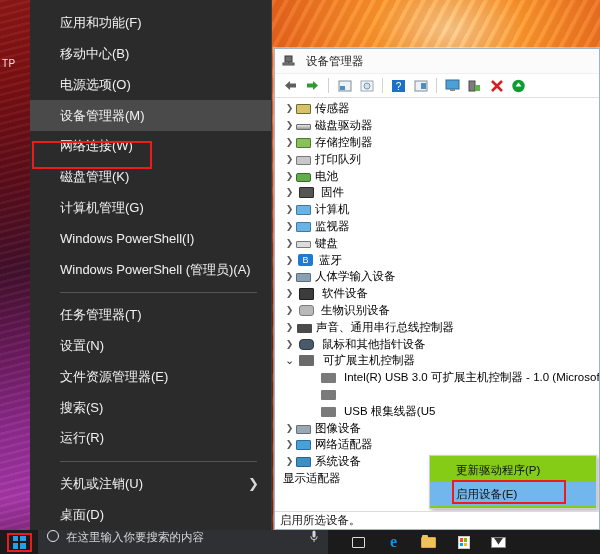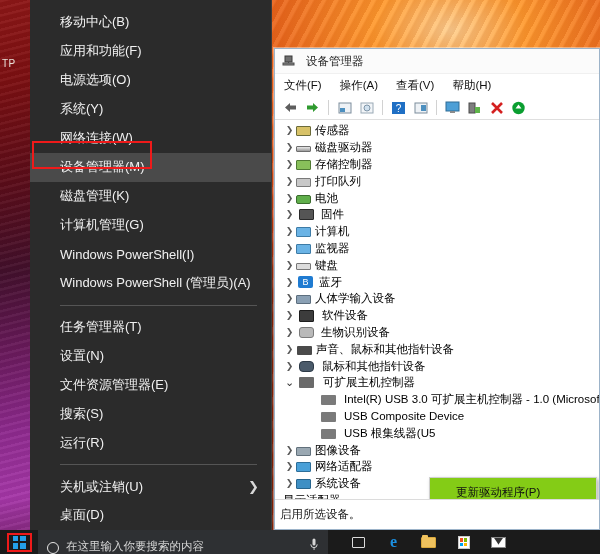--- a/index.html
+++ b/index.html
@@ -144,40 +144,40 @@
     position: absolute; left: 428px; top: 405px; width: 168px;
     background: #84cc16; border: 1px solid #cfcfcf;
     box-shadow: 2px 2px 4px rgba(0,0,0,.28);
     padding: 2px 0; font-size: 11.5px; z-index: 20;
   }
   .ctx-item { height: 24px; display:flex; align-items:center; padding-left: 26px; color:#111; white-space:nowrap; }
   .ctx-item.sel { background: #71b7ed; }
   #redbox-enable { position:absolute; left:22px; top:24px; width:114px; height:24px; border:2px solid #ef1a1a; z-index:21; }
 
   #dm-status {
-    height: 30px; border-top: 1px solid #dcdcdc; background: #fff;
+    height: 18px; border-top: 1px solid #dcdcdc; background: #fff;
     display: flex; align-items: center; padding-left: 5px;
     font-size: 11.5px; color: #111;
   }
 
   
   #taskbar {
     position: absolute; left: 0; bottom: 0; width: 600px; height: 24px;
     background: #1b1b1b; display: flex; align-items: center;
   }
   #start-btn {
     width: 38px; height: 24px; display:flex; align-items:center; justify-content:center;
     position: relative;
   }
   .winlogo { width:13px; height:13px; display:grid; grid-template-columns:1fr 1fr; grid-template-rows:1fr 1fr; gap:1.5px; }
   .winlogo i { background:#23a0e8; display:block; }
   #redbox-start { position:absolute; left:7px; top:3px; width:25px; height:19px; border:2px solid #ef1a1a; }
   #searchbox {
     width: 290px; height: 24px; background: #2e3033;
-    display: flex; align-items: flex-end; gap: 7px; padding-left: 9px;
+    display: flex; align-items: flex-start; gap: 7px; padding-left: 9px;
     color: #d6d6d6; font-size: 11.5px;
   }
   .cortana { width:12px; height:12px; border:1.6px solid #e6e6e6; border-radius:50%; flex:0 0 12px; }
   .mic { margin-left: auto; margin-right: 10px; color:#cfcfcf; font-size:12px; }
   #tb-icons { display:flex; align-items:center; gap:18px; margin-left: 22px; }
   .tbi { width:17px; height:15px; display:flex; align-items:center; justify-content:center; }
   .tv-box { width:13px; height:11px; border:1.4px solid #dcdcdc; border-radius:1px; }
   .edge-e { color:#1b8fe0; font-size:16px; font-weight:bold; font-family:"Liberation Serif", serif; line-height:1; }
   .folder { width:15px; height:11px; background:#f0c25e; border:1px solid #d9a83c; border-radius:1px; position:relative;}
   .folder::before { content:""; position:absolute; left:0; top:-3px; width:6px; height:3px; background:#f0c25e; border-radius:1px 1px 0 0;}
@@ -191,36 +191,33 @@
 </head>
 <body>
 
 <div id="screen">
   <div id="wall-left"></div>
   <div id="wall-right-tex"></div>
   <div class="tp-label">TP</div>
 
   <div id="winx">
     <div class="winx-item">
+        <span>应用和功能(F)</span>
+      </div>
+    <div class="winx-item">
         <span>移动中心(B)</span>
       </div>
     <div class="winx-item">
-        <span>应用和功能(F)</span>
-      </div>
-    <div class="winx-item">
         <span>电源选项(O)</span>
-      </div>
-    <div class="winx-item">
-        <span>系统(Y)</span>
-      </div>
-    <div class="winx-item">
-        <span>网络连接(W)</span>
       </div>
     <div class="winx-item hl">
         <span>设备管理器(M)</span>
+      </div>
+    <div class="winx-item">
+        <span>网络连接(W)</span>
       </div>
     <div class="winx-item">
         <span>磁盘管理(K)</span>
       </div>
     <div class="winx-item">
         <span>计算机管理(G)</span>
       </div>
     <div class="winx-item">
         <span>Windows PowerShell(I)</span>
       </div>
@@ -260,26 +257,20 @@
       <span class="ico" style="width:13px;height:12px;">
         <svg width="13" height="12" viewBox="0 0 13 12">
             <rect x="3" y="1" width="7" height="6" fill="#6f6f6f" stroke="#3a3a3a"></rect>
             <rect x="1" y="8" width="11" height="2" fill="#8a8a8a" stroke="#4a4a4a"></rect>
             <rect x="6" y="7" width="1" height="1" fill="#4a4a4a"></rect>
           </svg>
       </span>
       <span class="t">设备管理器</span>
     </div>
 
-    <div id="dm-menu">
-      <span>文件(F)</span>
-      <span>操作(A)</span>
-      <span>查看(V)</span>
-      <span>帮助(H)</span>
-    </div>
 
     <div id="dm-toolbar">
       <span class="tb">
           <svg width="15" height="13" viewBox="0 0 15 13">
             <path d="M7 2 L2 6.5 L7 11 L7 8.5 L13 8.5 L13 4.5 L7 4.5 Z" fill="#5e5e5e"></path>
           </svg>
         </span>
       <span class="tb">
           <svg width="15" height="13" viewBox="0 0 15 13">
             <path d="M8 2 L13 6.5 L8 11 L8 8.5 L2 8.5 L2 4.5 L8 4.5 Z" fill="#2f9a2f"></path>
@@ -401,41 +392,40 @@
             <span class="lbl">软件设备</span>
           </div>
           <div class="row lvl1" style="position: relative;">
             <span class="arrow">❯</span>
             <span class="ico i-bio"></span>
             <span class="lbl">生物识别设备</span>
           </div>
           <div class="row lvl1" style="position: relative;">
             <span class="arrow">❯</span>
             <span class="ico i-snd"></span>
-            <span class="lbl">声音、鼠标和其他指针设备</span>
+            <span class="lbl">声音、通用串行总线控制器</span>
           </div>
           <div class="row lvl1" style="position: relative;">
             <span class="arrow">❯</span>
             <span class="ico i-mouse"></span>
             <span class="lbl">鼠标和其他指针设备</span>
           </div>
           <div class="row lvl1" style="position: relative;">
             <span class="arrow open" style="font-size: 11px;">⌄</span>
             <span class="ico i-usb"></span>
             <span class="lbl">可扩展主机控制器</span>
           </div>
           <div class="row lvl2" style="position: relative;">
             <span class="arrow"></span>
             <span class="ico i-usbdev"></span>
             <span class="lbl">Intel(R) USB 3.0 可扩展主机控制器 - 1.0 (Microsoft)</span>
           </div>
           <div class="row lvl2" style="position: relative;">
             <span class="arrow"></span>
             <span class="ico i-usbdev"></span>
-            <span class="lbl">USB Composite Device</span>
           </div>
           <div class="row lvl2" style="position: relative;">
             <span class="arrow"></span>
             <span class="ico i-usbdev"></span>
             <span class="lbl">USB 根集线器(U5</span>
           </div>
           <div class="row lvl1" style="position: relative;">
             <span class="arrow">❯</span>
             <span class="ico i-img"></span>
             <span class="lbl">图像设备</span>

